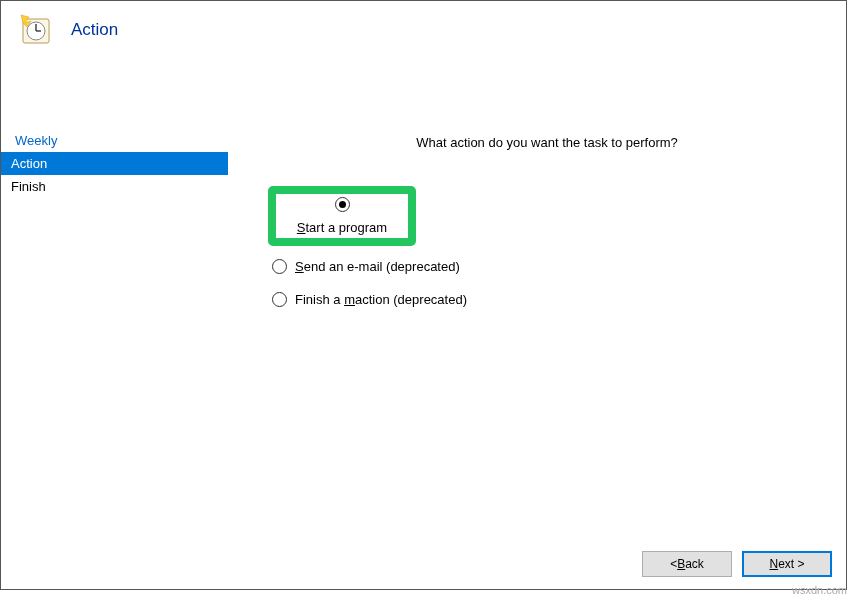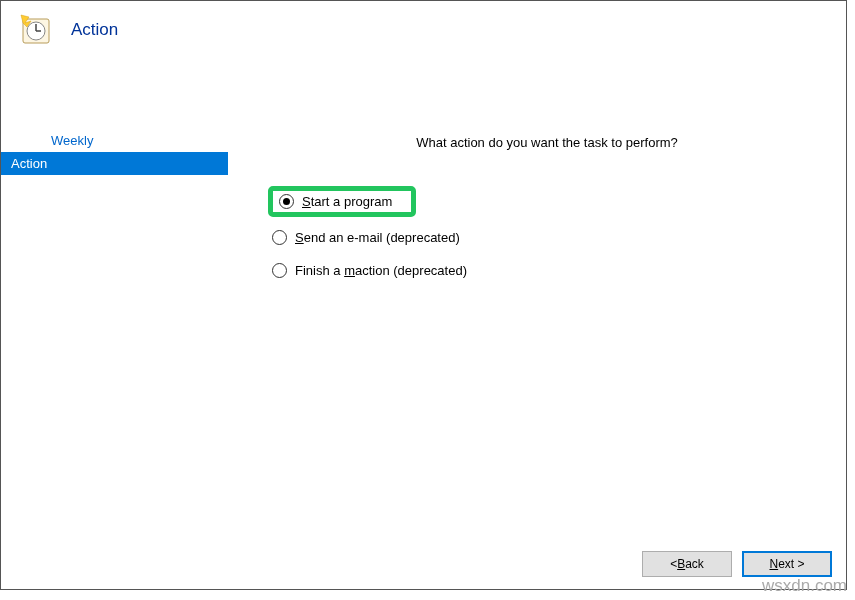--- a/index.html
+++ b/index.html
@@ -66,45 +66,46 @@
     }
     .sidebar {
       width: 227px;
       padding: 12px 0 0 0;
     }
     .side-item {
       padding: 4px 0 4px 10px;
       font-size: 13px;
       cursor: default;
     }
-    .side-item.indent { padding-left: 14px; margin-left: 36px; }
+    .side-item.indent { padding-left: 14px; }
     .side-item.selected {
       background: #0078d7;
       color: #fff;
     }
     .side-link { color: #0066cc; cursor: pointer; }
     .content {
       flex: 1;
       padding: 18px 20px 0 40px;
       font-size: 13px;
     }
     .prompt { margin-bottom: 36px; text-align: center; }
     .radio-row {
       display: flex;
       align-items: center;
       gap: 8px;
       margin-bottom: 12px;
       padding: 3px 4px;
     }
     .radio-row.highlighted {
-      border: 5px solid #22c55e;
+      border: 8px solid #22c55e;
       border-radius: 5px;
       width: 148px;
       padding: 3px 6px;
       margin-bottom: 10px;
+      flex-direction: column;
     }
     .radio-circle {
       width: 15px;
       height: 15px;
       border: 1px solid #333;
       border-radius: 50%;
       display: flex;
       align-items: center;
       justify-content: center;
       background: #fff;
@@ -141,21 +142,21 @@
       justify-content: center;
       cursor: default;
     }
     .btn.primary {
       border: 2px solid #0078d7;
     }
     .watermark {
       position: absolute;
       bottom: 4px;
       right: 8px;
-      font-size: 17px;
+      font-size: 11px;
       color: #aaa;
       font-family: Arial, sans-serif;
       margin-left: 22px;
     }
   </style>
 </head>
 <body>
 
 <div class="window">
 
@@ -169,20 +170,21 @@
         <polygon points="2,2 10,4 6,10 12,8 8,14 4,10" fill="#ffcc33" stroke="#d4a017" stroke-width="0.5"></polygon>
       </svg>
     </div>
     <div class="header-title">Action</div>
   </div>
 
   <div class="body">
     <div class="sidebar">
       <div class="side-item indent"><span class="side-link">Weekly</span></div>
       <div class="side-item selected">Action</div>
+      <div class="side-item">Finish</div>
     </div>
 
     <div class="content">
       <div class="prompt">What action do you want the task to perform?</div>
 
       <div class="radio-row highlighted">
         <span class="radio-circle">
             <span class="radio-dot"></span>
           </span>
         <span><span></span><span class="u">S</span><span>tart a program</span></span>

